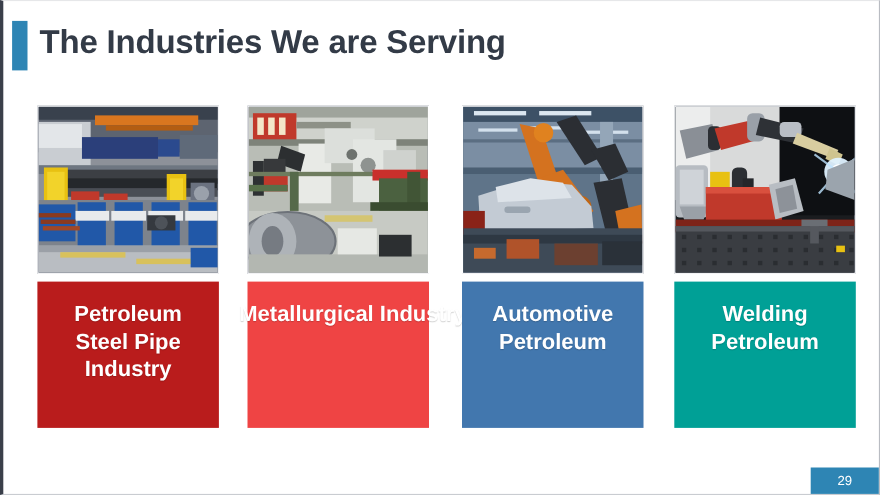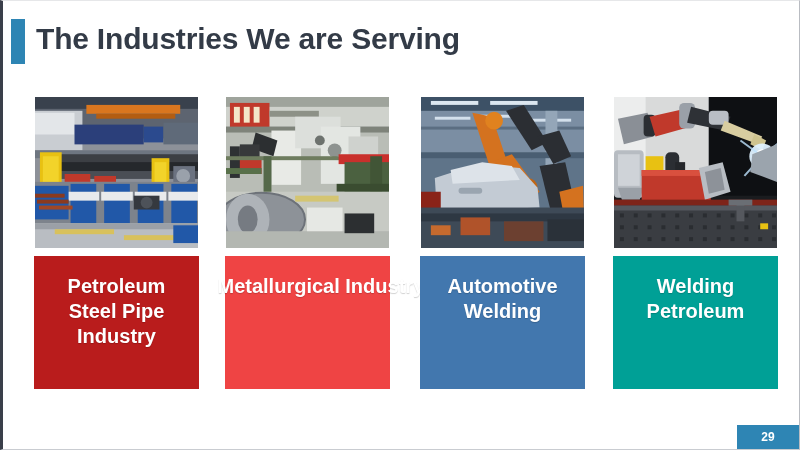--- a/index.html
+++ b/index.html
@@ -106,21 +106,20 @@
     right: 0px;
     bottom: 0px;
     width: 62px;
     height: 24px;
     background: #2E85B4;
     color: #ffffff;
     font-size: 12px;
     display: flex;
     align-items: center;
     justify-content: center;
-    font-weight: bold;
   }
 </style>
 </head>
 <body>
 
 <div id="slide">
 
   <div id="title-bar">
     <div id="title-accent" style="background: rgb(46, 133, 180);"></div>
     <div id="page-title" style="color: rgb(51, 59, 71);">The Industries We are Serving</div>
@@ -255,21 +254,21 @@
         <rect x="0" y="112" width="165" height="41" fill="#3e4a57"></rect>
         <rect x="0" y="118" width="165" height="8" fill="#2e3843"></rect>
         <rect x="40" y="122" width="30" height="18" fill="#b0532a"></rect>
         <rect x="84" y="126" width="40" height="20" fill="#6c4030"></rect>
         <rect x="128" y="124" width="37" height="22" fill="#2a3139"></rect>
         <rect x="10" y="130" width="20" height="10" fill="#c66a2e"></rect>
       </svg>
     </div>
     <div class="card-caption" style="background:#4277AE">
       <span class="caption-text">Automotive
-Welding</span>
+Petroleum</span>
     </div>
   </div>
 
   <div class="card" id="card-3">
     <div class="card-photo">
       <svg viewBox="0 0 165 153" preserveAspectRatio="none">
         <rect x="0" y="0" width="165" height="153" fill="#1a1c1f"></rect>
         <rect x="0" y="0" width="96" height="86" fill="#d9dada"></rect>
         <rect x="0" y="0" width="32" height="86" fill="#eceded"></rect>
         <rect x="96" y="0" width="69" height="100" fill="#0e1013"></rect>

